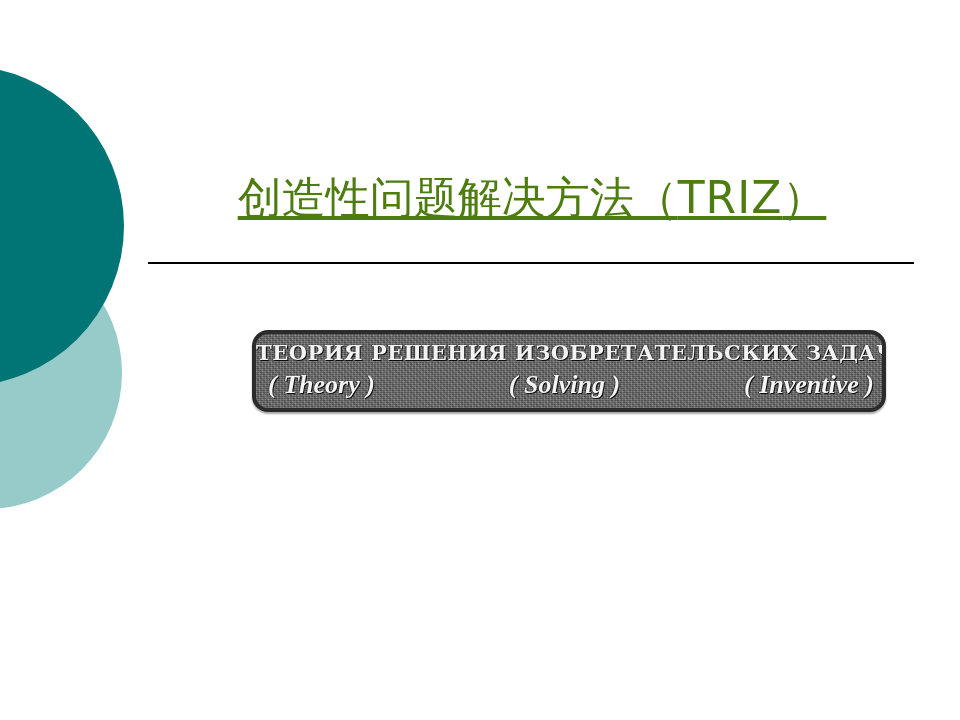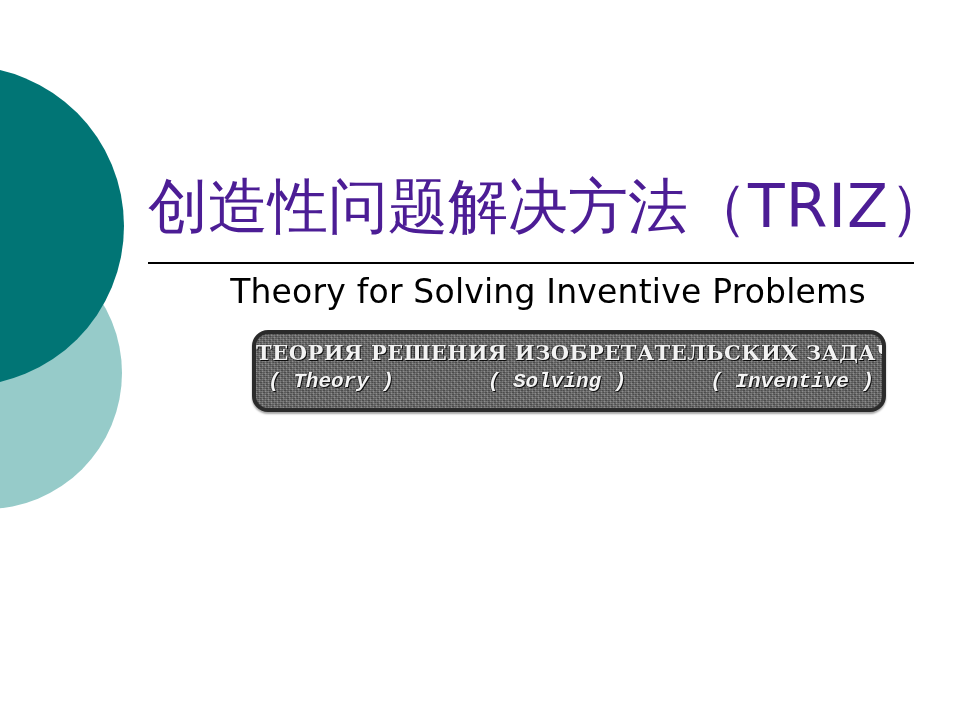--- a/index.html
+++ b/index.html
@@ -47,25 +47,26 @@
   #title-block {
     position: absolute;
     left: 148px;
     top: 174px;
     width: 768px;
     text-align: center;
     z-index: 5;
   }
   #title-text {
     font-family: "DejaVu Serif", "Liberation Serif", serif;
-    font-size: 60px;
+    font-size: 44px;
     line-height: 1.08;
-    color: #4c1d95;
+    color: #4d7c0f;
     white-space: nowrap;
     letter-spacing: 0px;
+    text-decoration: underline;
   }
   #title-text .latin {
     font-family: "DejaVu Sans", "Liberation Sans", sans-serif;
     letter-spacing: 1px;
   }
 
   
   #title-rule {
     position: absolute;
     left: 148px;
@@ -142,24 +143,24 @@
     position: absolute;
     left: 8px;
     right: 8px;
     top: 36px;
     display: flex;
     justify-content: space-between;
     align-items: baseline;
     white-space: nowrap;
   }
   .triz-gloss {
-    font-family: Liberation Mono, monospace;
+    font-family: Liberation Serif, serif;
     font-style: italic;
     font-weight: bold;
-    font-size: 21px;
+    font-size: 26px;
     color: #f4f4f4;
     text-shadow: 1px 1px 0 rgba(0,0,0,0.85), -1px 0 0 rgba(0,0,0,0.45);
   }
   .gloss-pad-1 { margin-left: 4px; }
   .gloss-pad-2 { margin-left: 22px; }
   .gloss-pad-3 { margin-left: 12px; }
   .gloss-pad-4 { margin-right: 10px; }
 </style>
 </head>
 <body>
@@ -168,23 +169,20 @@
 
   <div class="deco-circle" id="circle-light"></div>
   <div class="deco-circle" id="circle-dark"></div>
 
   <div id="title-block">
     <div id="title-text"><span>创造性问题解决方法（</span><span class="latin">TRIZ</span><span>）</span></div>
   </div>
 
   <div id="title-rule"></div>
 
-  <div id="subtitle-block">
-    <div id="subtitle-text">Theory for Solving Inventive Problems</div>
-  </div>
 
   <div id="triz-figure">
     <div id="triz-inner">
       <div id="triz-russian">ТЕОРИЯ  РЕШЕНИЯ  ИЗОБРЕТАТЕЛЬСКИХ   ЗАДАЧ</div>
       <div id="triz-gloss-row">
         <span class="triz-gloss gloss-pad-1">( Theory )</span>
         <span class="triz-gloss gloss-pad-2">( Solving )</span>
         <span class="triz-gloss gloss-pad-3">( Inventive )</span>
       </div>
     </div>

